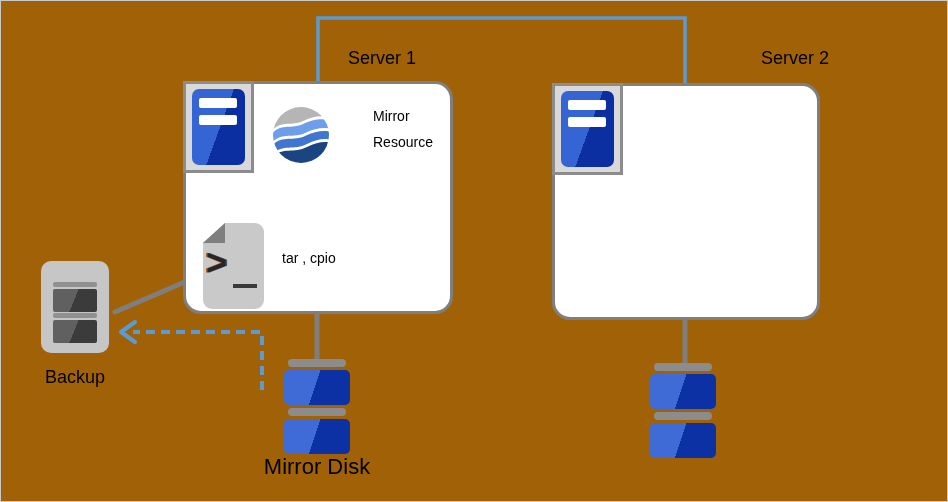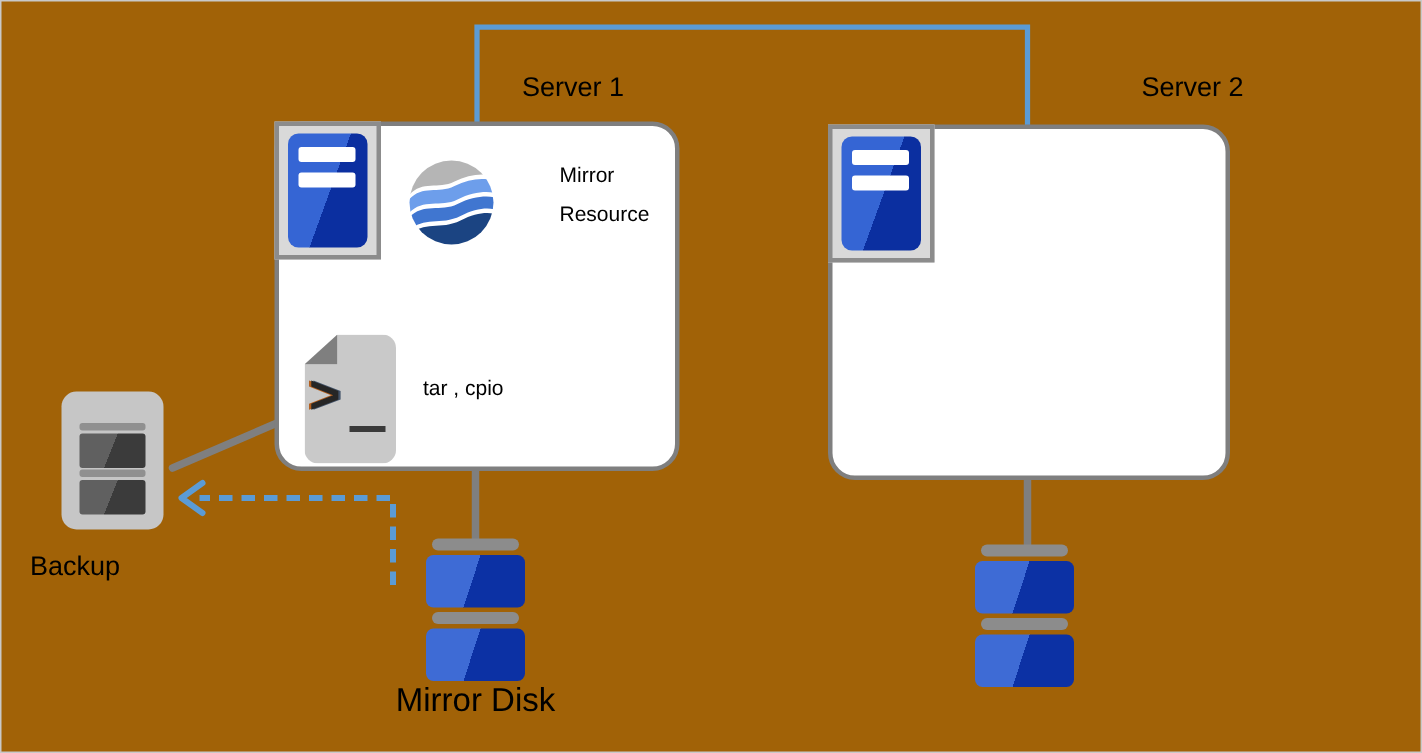--- a/index.html
+++ b/index.html
@@ -64,21 +64,21 @@
   }
   .backup-icon .bar{position:absolute;left:12px;width:44px;height:5px;background:#909090;border-radius:2px;}
   .backup-icon .bar.b1{top:21px;}
   .backup-icon .bar.b2{top:52px;}
   .backup-icon .tape{
     position:absolute;left:12px;width:44px;height:23px;border-radius:2px;
     background:linear-gradient(112deg,#606060 48%,#3b3b3b 48%);
   }
   .backup-icon .tape.t1{top:28px;}
   .backup-icon .tape.t2{top:59px;}
-  .backup-label{position:absolute;left:19px;top:364px;width:110px;text-align:left;
+  .backup-label{position:absolute;left:19px;top:364px;width:110px;text-align:center;
     font-size:18px;line-height:24px;z-index:3;}
   .backup-label span{display:block;}
 
   
   .disk-icon{position:absolute;width:66px;z-index:3;}
   .disk-icon .cap{width:58px;height:8px;margin:0 auto 3px auto;background:#8c8c8c;border-radius:4px;}
   .disk-icon .platter{
     width:66px;height:35px;margin:0 0 3px 0;border-radius:5px;
     background:linear-gradient(108deg,#3e6bd5 47%,#0c31a4 47%);
   }

